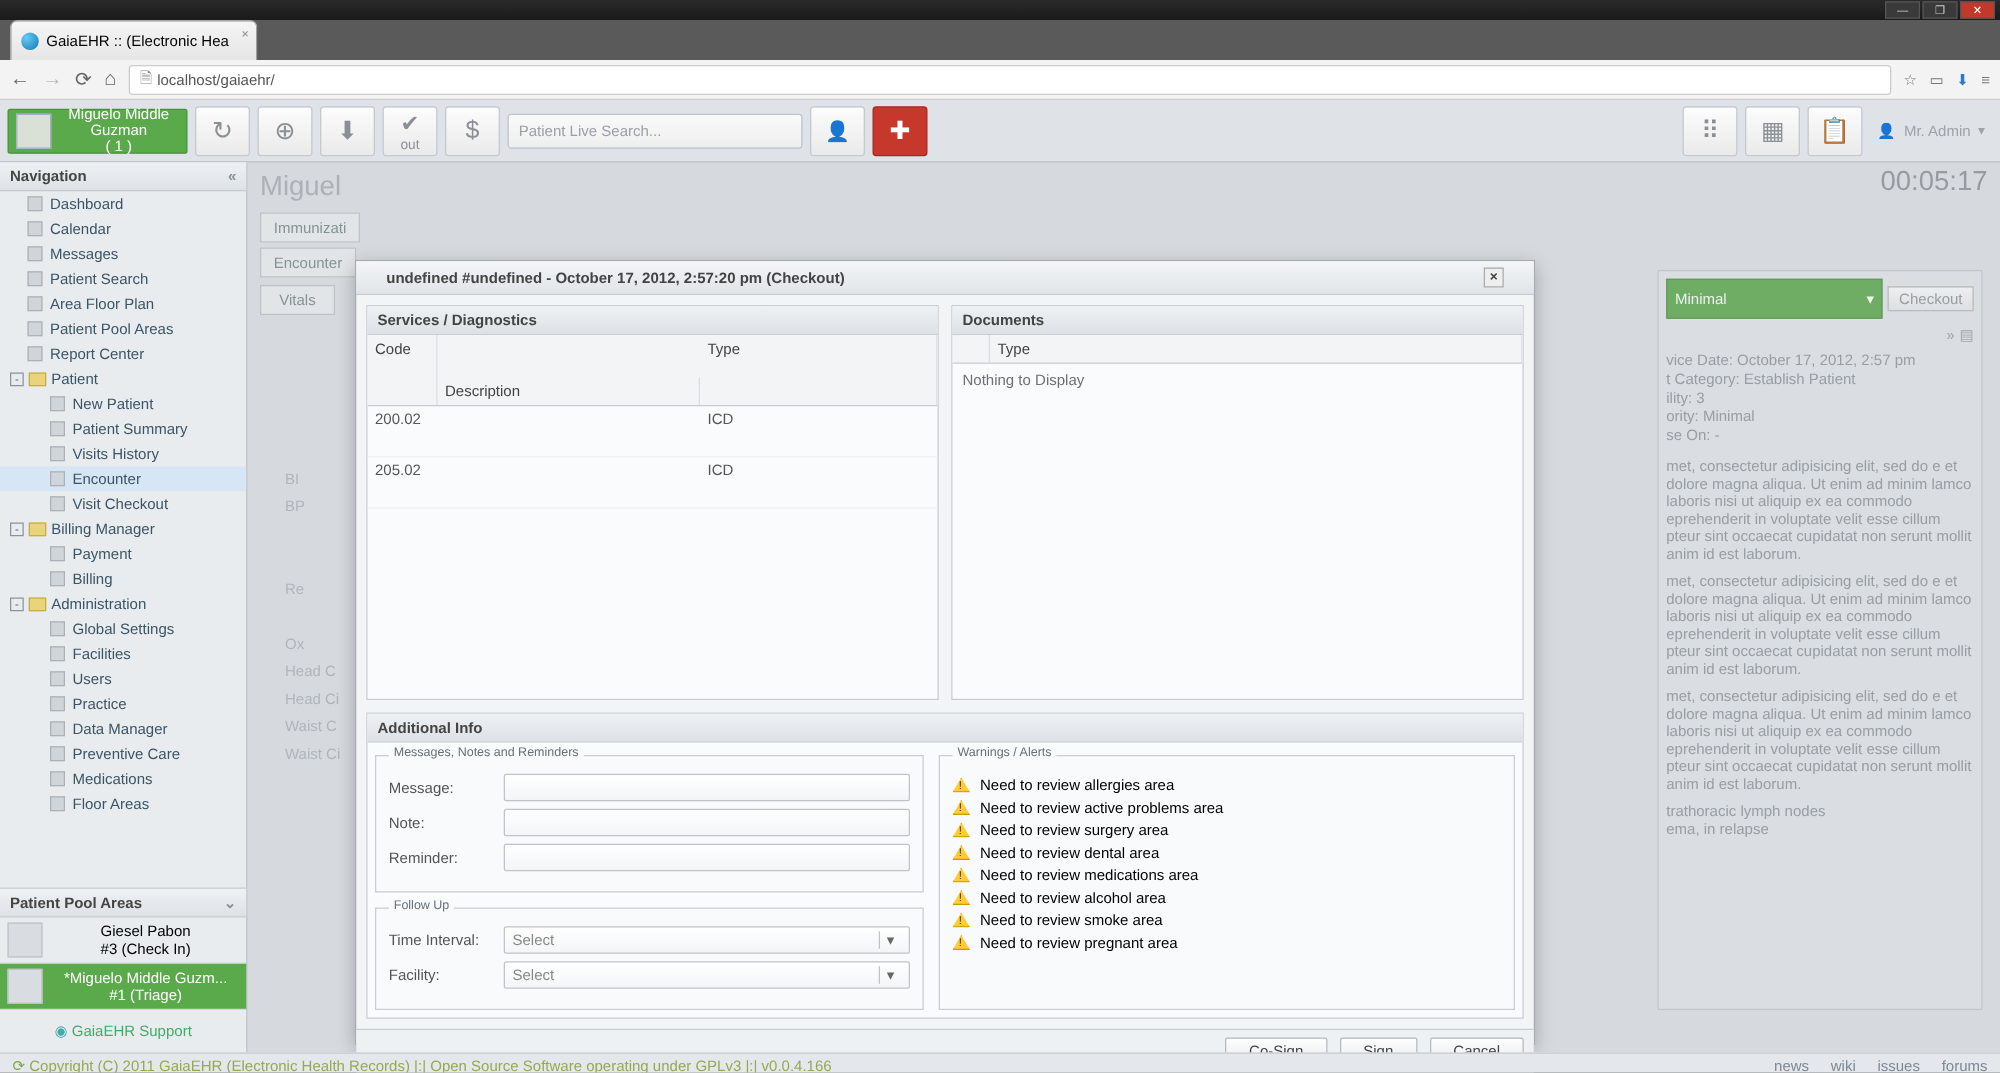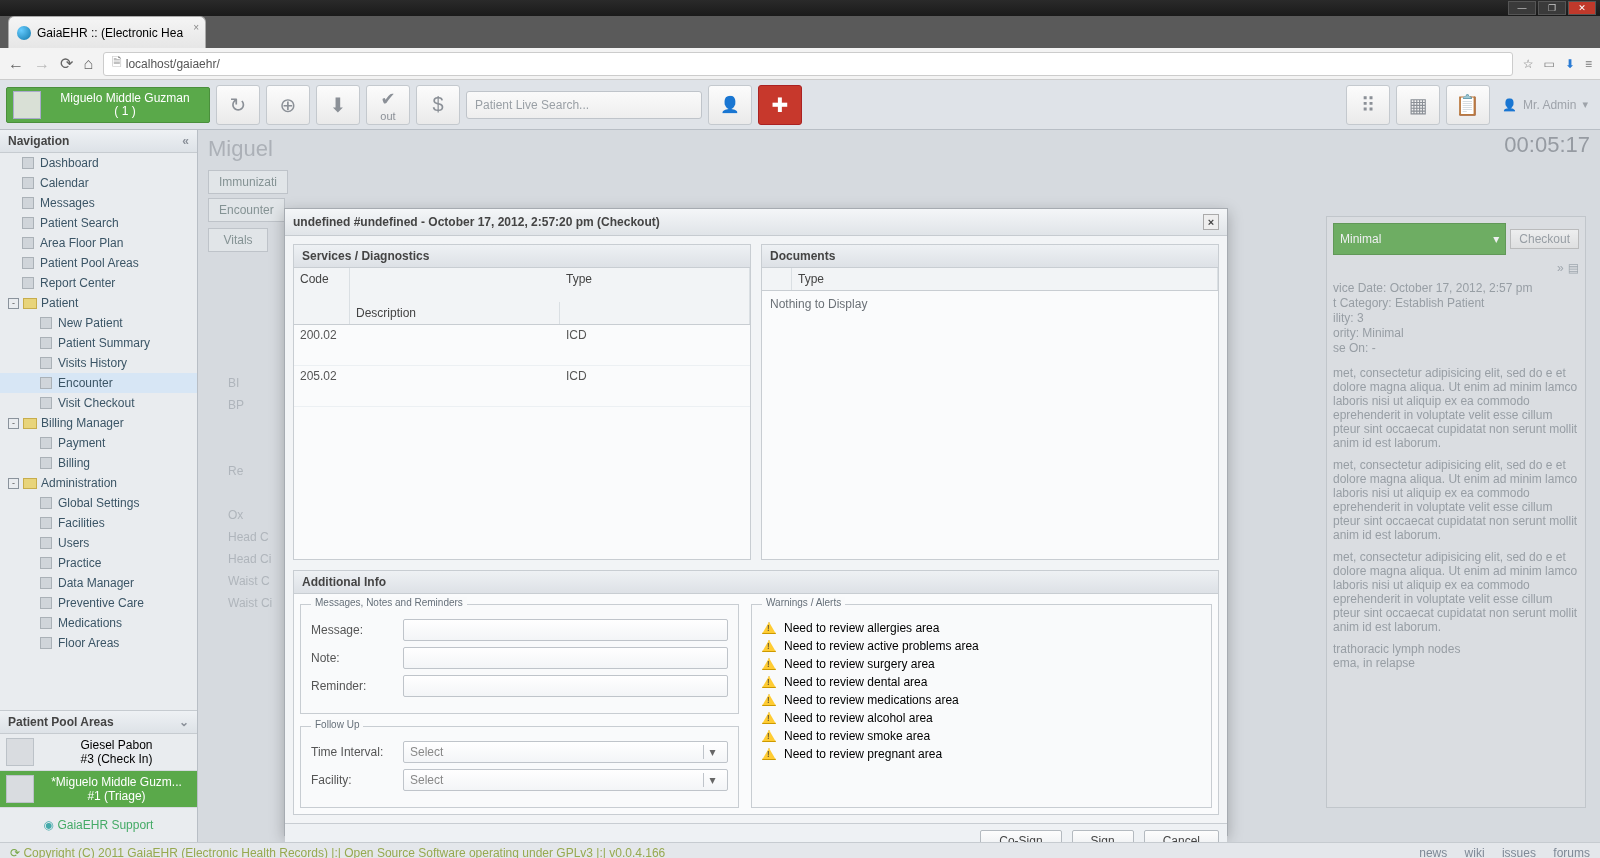--- a/index.html
+++ b/index.html
@@ -21,21 +21,21 @@
 .nav-btn { color: #666; font-size: 16px; cursor: pointer; }
 .url-input { flex: 1; display: flex; align-items: center; border: 1px solid #ccc; border-radius: 3px; height: 24px; padding: 0 8px; background: #fff; }
 .url-input .host { color: #555; }
 .right-icons { display: flex; gap: 10px; align-items: center; color: #777; font-size: 14px; }
 
 
 .app { position: relative; height: 782px; background: #dfe3e8; }
 
 
 .app-header { height: 50px; display: flex; align-items: center; padding: 0 6px; gap: 6px; border-bottom: 1px solid #b8bec5; }
-.patient-chip { width: 204px; height: 36px; background: #5aa94a; color: #fff; display: flex; align-items: center; gap: 6px; border-radius: 2px; padding: 2px 6px; border: 1px solid #4a8f3c; }
+.patient-chip { width: 144px; height: 36px; background: #5aa94a; color: #fff; display: flex; align-items: center; gap: 6px; border-radius: 2px; padding: 2px 6px; border: 1px solid #4a8f3c; }
 .avatar { width: 28px; height: 28px; background: #d9e0d6; border: 1px solid #aac; }
 .patient-chip .txt { line-height: 13px; text-align: center; flex: 1; }
 .tbtn { width: 44px; height: 40px; border: 1px solid #c4c9ce; border-radius: 3px; background: linear-gradient(#fcfcfc,#eaeaea); display: flex; align-items: center; justify-content: center; color: #8b9097; font-size: 20px; }
 .tbtn.red { background: #c7382c; color: #fff; border-color: #a22; }
 .live-search { width: 236px; height: 28px; border: 1px solid #bfc4ca; border-radius: 3px; padding: 0 8px; color: #9aa0a6; background: linear-gradient(#fafafa,#eee); display: flex; align-items: center; }
 .spacer { flex: 1; }
 .admin-lbl { color: #9ea3aa; font-size: 20px; margin: 0 6px; display: flex; align-items: center; gap: 6px; }
 .admin-lbl .caret { font-size: 11px; }
 
 
@@ -70,21 +70,21 @@
 
 .right-panel { position: absolute; right: 14px; top: 86px; bottom: 34px; width: 260px; color: #8f969d; background: #e4e7eb; border: 1px solid #c5cacf; padding: 6px; overflow: hidden; display: flex; flex-direction: column; }
 .right-panel .meta { line-height: 15px; margin-bottom: 10px; white-space: nowrap; }
 .checkout-row { display: flex; align-items: center; gap: 4px; margin-bottom: 6px; }
 .checkout-btn { padding: 2px 8px; border: 1px solid #bbb; background: linear-gradient(#fdfdfd,#eaeaea); }
 .minimal-sel { flex: 1; height: 32px; background: #5aa94a; color: #fff; border: 1px solid #4a8f3c; display: flex; align-items: center; padding: 0 6px; justify-content: space-between; }
 
 
 .modal-mask { position: absolute; left: 198px; right: 0; top: 50px; bottom: 20px; background: rgba(180,185,190,.22); }
 .modal { position: absolute; left: 284px; top: 128px; width: 944px; height: 628px; background: #f2f4f6; border: 1px solid #a6abb1; box-shadow: 0 4px 14px rgba(0,0,0,.25); display: flex; flex-direction: column; }
-.modal-head { padding: 5px 8px; font-weight: bold; color: #444; background: linear-gradient(#f4f6f8,#e0e4e8); border-bottom: 1px solid #c6cbd0; display: flex; justify-content: space-between; align-items: center; }
+.modal-head { padding: 5px 24px; font-weight: bold; color: #444; background: linear-gradient(#f4f6f8,#e0e4e8); border-bottom: 1px solid #c6cbd0; display: flex; justify-content: space-between; align-items: center; }
 .modal-close { width: 16px; height: 16px; border: 1px solid #aaa; background: #eee; font-size: 11px; line-height: 14px; text-align: center; cursor: pointer; }
 .modal-body { flex: 1; padding: 8px; display: flex; flex-direction: column; gap: 10px; }
 .panel { border: 1px solid #c8cdd2; background: #fafbfc; }
 .panel-head { background: linear-gradient(#eef1f4,#dde1e6); padding: 4px 8px; font-weight: bold; color: #444; border-bottom: 1px solid #c8cdd2; }
 .dual { display: flex; gap: 10px; height: 316px; }
 .dual .panel { flex: 1; display: flex; flex-direction: column; }
 .grid-head { display: flex; border-bottom: 1px solid #c8cdd2; background: #f2f4f6; }
 .grid-head div { padding: 4px 6px; border-right: 1px solid #dadfe3; color: #444; }
 .grid-row { display: flex; border-bottom: 1px solid #ecf0f3; }
 .grid-row div { padding: 3px 6px; color: #555; }

